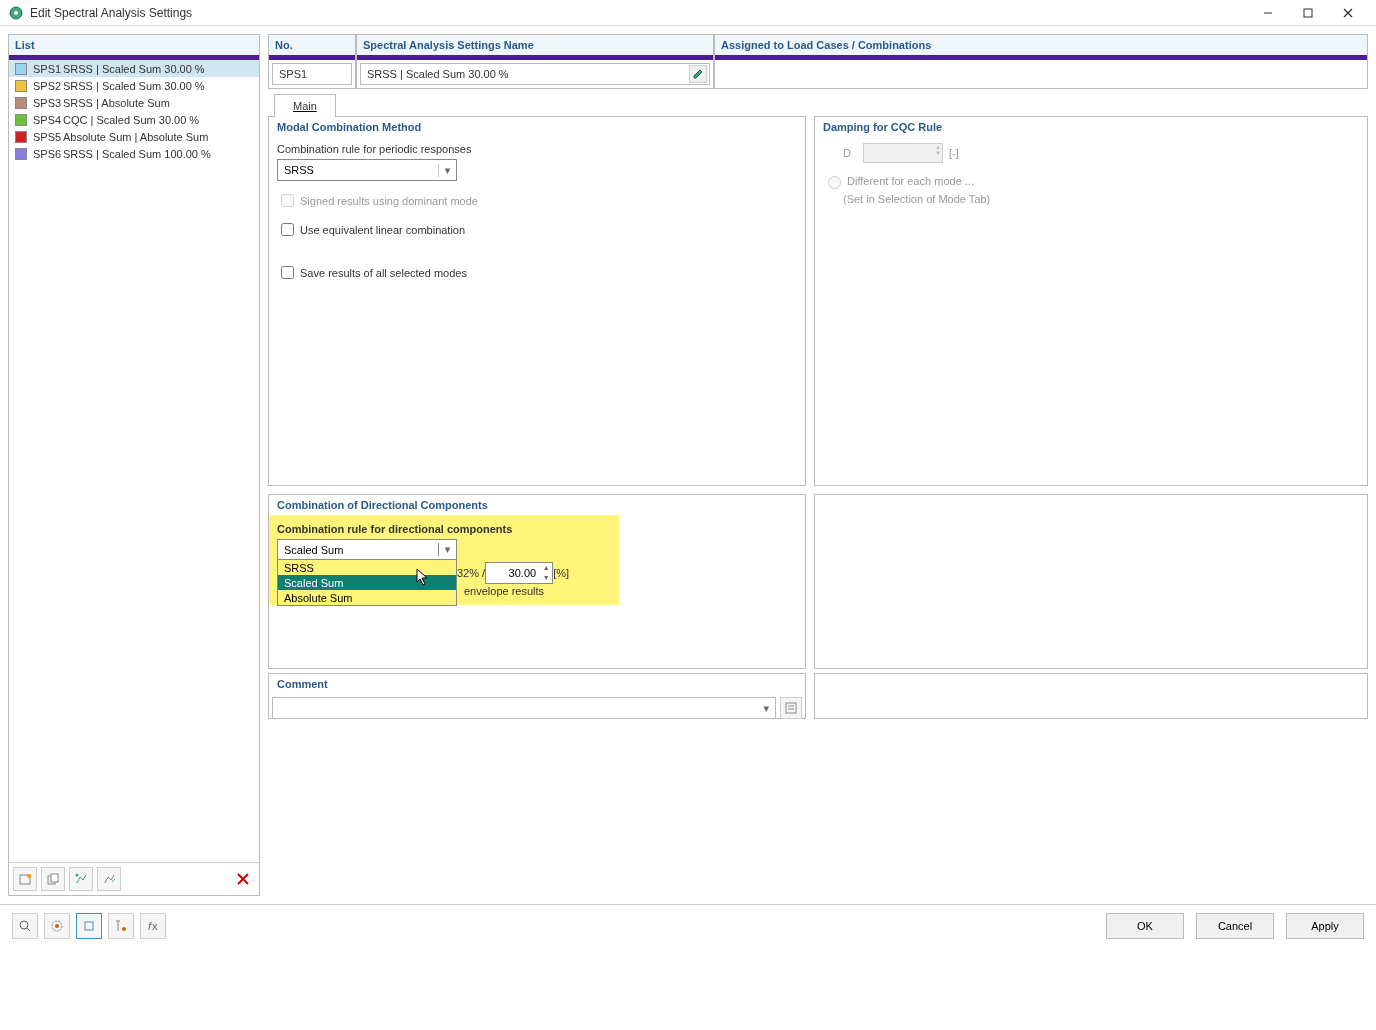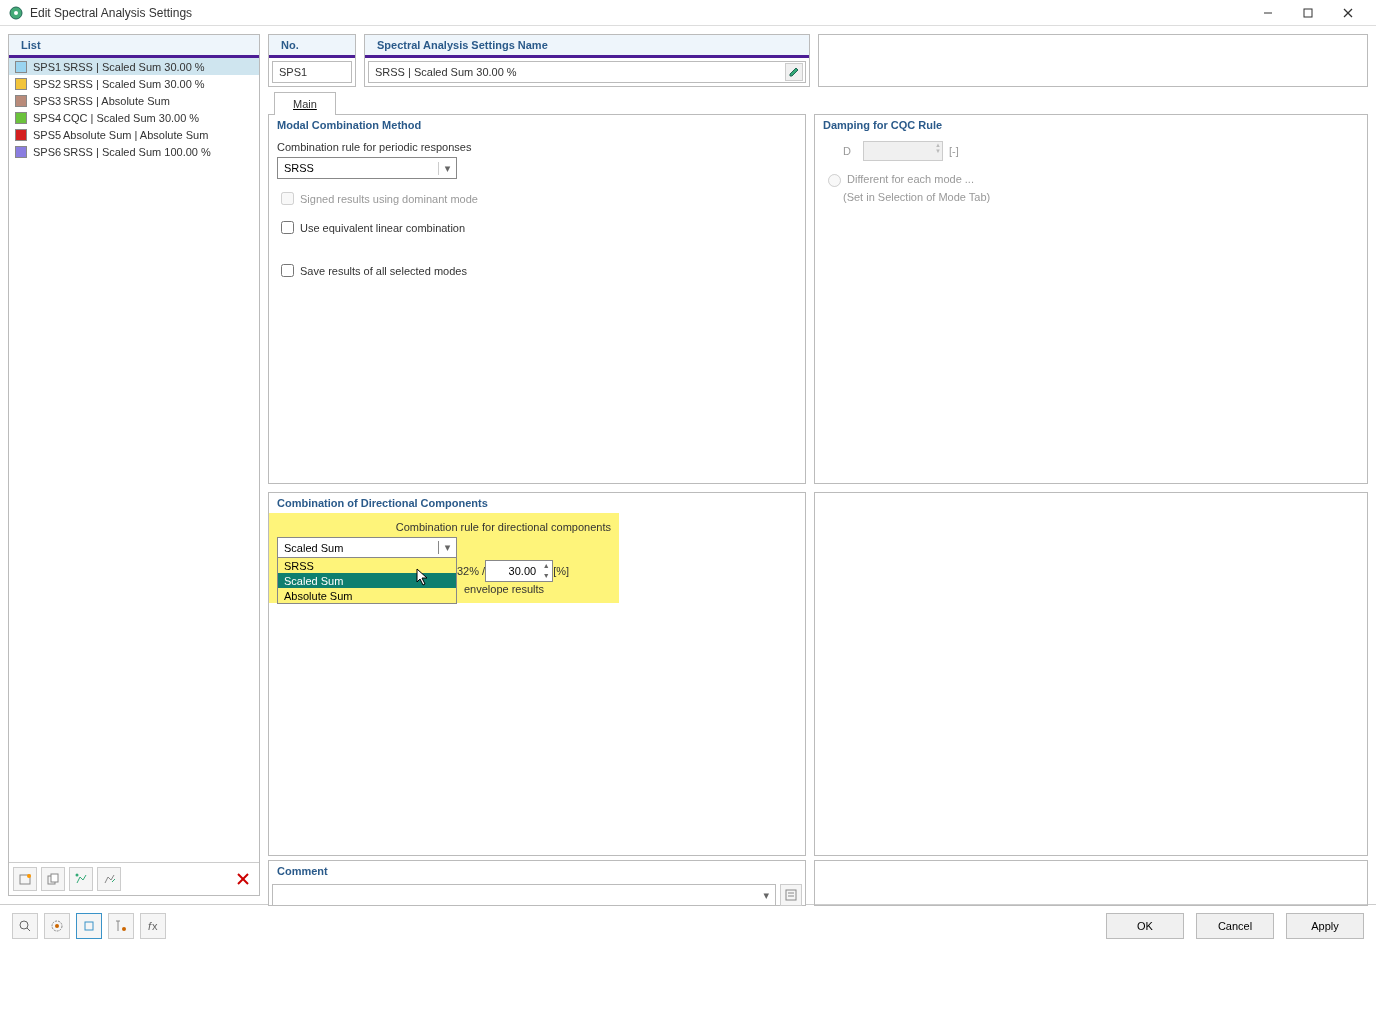--- a/index.html
+++ b/index.html
@@ -11,51 +11,51 @@
   .titlebar .title { flex: 1; color: #333; font-size: 12px; }
   .titlebar .winbtn { width: 40px; height: 26px; display: flex; align-items: center; justify-content: center; cursor: pointer; color: #333; }
   
   
   .content { display: flex; height: 878px; padding: 8px; gap: 8px; }
   .left-col { width: 252px; display: flex; flex-direction: column; }
   .right-col { flex: 1; display: flex; flex-direction: column; gap: 4px; }
   
   
   .panel { border: 1px solid #bbb; background: #fff; }
-  .panel-header { background: #eef5fb; color: #2a5a8a; font-weight: bold; padding: 4px 12px; border-bottom: 3px solid #4c1d95; }
+  .panel-header { background: #eef5fb; color: #2a5a8a; font-weight: bold; padding: 4px 6px; border-bottom: 5px solid #4c1d95; }
   .panel-body { padding: 0; }
   
   
   .list-panel { flex: 1; display: flex; flex-direction: column; }
   .list-panel .panel-body { flex: 1; overflow: auto; }
   .list-row { display: flex; align-items: center; padding: 1px 6px; height: 17px; cursor: pointer; }
   .list-row.selected { background: #cfe5ef; }
   .list-row .swatch { width: 12px; height: 12px; border: 1px solid #888; margin-right: 6px; flex-shrink: 0; }
   .list-row .id { width: 30px; color: #333; }
   .list-row .name { color: #333; }
   .list-toolbar { display: flex; align-items: center; padding: 4px; border-top: 1px solid #ccc; gap: 4px; }
   .list-toolbar .tb-btn { width: 24px; height: 24px; border: 1px solid #ccc; background: #f5f5f5; display: flex; align-items: center; justify-content: center; cursor: pointer; }
   .list-toolbar .spacer { flex: 1; }
   
   
-  .top-row { display: flex; gap: 8px; }
+  .top-row { display: flex; gap: 0; }
   .no-panel { width: 88px; }
-  .name-panel { width: 446px; }
+  .name-panel { width: 358px; }
   .assigned-panel { flex: 1; }
   .field-input { width: 100%; height: 22px; border: 1px solid #bbb; padding: 2px 6px; background: #fff; color: #333; }
   .field-input[readonly] { background: #f5f5f5; }
   .field-wrap { position: relative; padding: 3px; }
   .field-wrap .edit-btn { position: absolute; right: 6px; top: 5px; width: 18px; height: 18px; border: 1px solid #ccc; background: #f0f0f0; cursor: pointer; display: flex; align-items: center; justify-content: center; }
   
   
   .tabs-area { border: 0; }
   .tab-row { display: flex; margin-left: 6px; text-decoration: underline; }
   .tab { border: 1px solid #bbb; border-bottom: none; background: #fff; padding: 5px 18px; cursor: pointer; position: relative; top: 1px; color: #333; }
   
-  .tab-content { display: flex; gap: 8px; height: 742px; }
+  .tab-content { display: flex; gap: 8px; height: 553px; }
   .tab-left { width: 538px; display: flex; flex-direction: column; gap: 8px; }
   .tab-right { flex: 1; display: flex; flex-direction: column; gap: 8px; }
   
   .group { border: 1px solid #bbb; }
   .group-header { color: #2a5a8a; font-weight: bold; padding: 4px 8px; background: #fff; }
   .group-body { padding: 6px 8px 10px 8px; }
   
   .modal-group { flex: 0 0 370px; }
   .directional-group { flex: 1; }
   .damping-group { flex: 0 0 370px; }
@@ -71,21 +71,21 @@
   
   .radio-row { display: flex; align-items: center; color: #999; margin-bottom: 4px; }
   .radio-row input { margin-right: 6px; }
   .d-row { display: flex; align-items: center; margin-left: 20px; margin-bottom: 10px; color: #999; }
   .d-row .d-label { width: 20px; }
   .d-row .d-input { width: 80px; height: 20px; border: 1px solid #ccc; background: #f0f0f0; text-align: right; padding-right: 4px; }
   .d-row .unit { margin-left: 6px; }
   
   
   .highlight-box { background: #fef47a; padding: 8px; width: 350px; position: relative; }
-  .highlight-box .label { font-weight: normal; color: #333; text-align: right; }
+  .highlight-box .label { font-weight: bold; color: #333; }
   .dir-row1 { display: flex; align-items: center; }
   .combo-dir { width: 180px; border: 1px solid #888; background: #fff; display: flex; flex-direction: column; cursor: pointer; }
   .combo-dir .sel-row { height: 20px; display: flex; align-items: center; justify-content: space-between; padding-left: 6px; border-bottom: 1px solid #888; }
   .combo-dir .sel-row .chev { width: 18px; text-align: center; border-left: 1px solid #888; color: #666; }
   .combo-dir .opt { padding: 1px 6px; height: 15px; display: flex; align-items: center; background: #fef47a; cursor: pointer; }
   .combo-dir .opt.hover { background: #0f7f6f; color: #fff; }
   .pct-label { color: #333; white-space: nowrap; }
   .spinner-wrap { display: flex; align-items: center; position: relative; }
   .spinner-wrap input { width: 68px; height: 22px; border: 1px solid #888; text-align: right; padding-right: 16px; }
   .spinner-wrap .spin-btns { position: absolute; right: 1px; display: flex; flex-direction: column; }
@@ -226,20 +226,21 @@
         <div class="field-wrap">
           <input class="field-input" style="padding-right: 24px;" value="SRSS | Scaled Sum 30.00 %">
           <div class="edit-btn">
               <svg width="12" height="12">
                 <path d="M2 10 L2 8 L8 2 L10 4 L4 10 Z" fill="#3a7" stroke="#265"></path>
               </svg>
             </div>
         </div>
       </div>
       <div class="panel assigned-panel">
+        <div class="panel-header">Assigned to Load Cases / Combinations</div>
       </div>
     </div>
 
     <div class="tabs-area">
       <div class="tab-row">
         <div class="tab">Main</div>
       </div>
       <div class="tab-content">
         <div class="tab-left">
           <div class="group modal-group">

